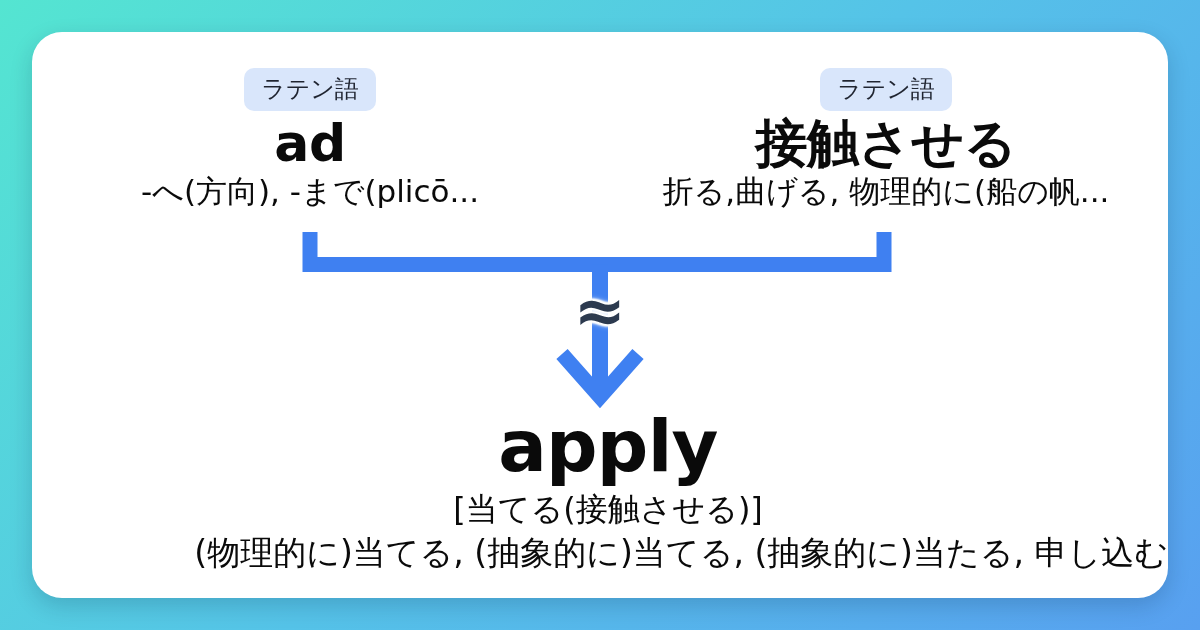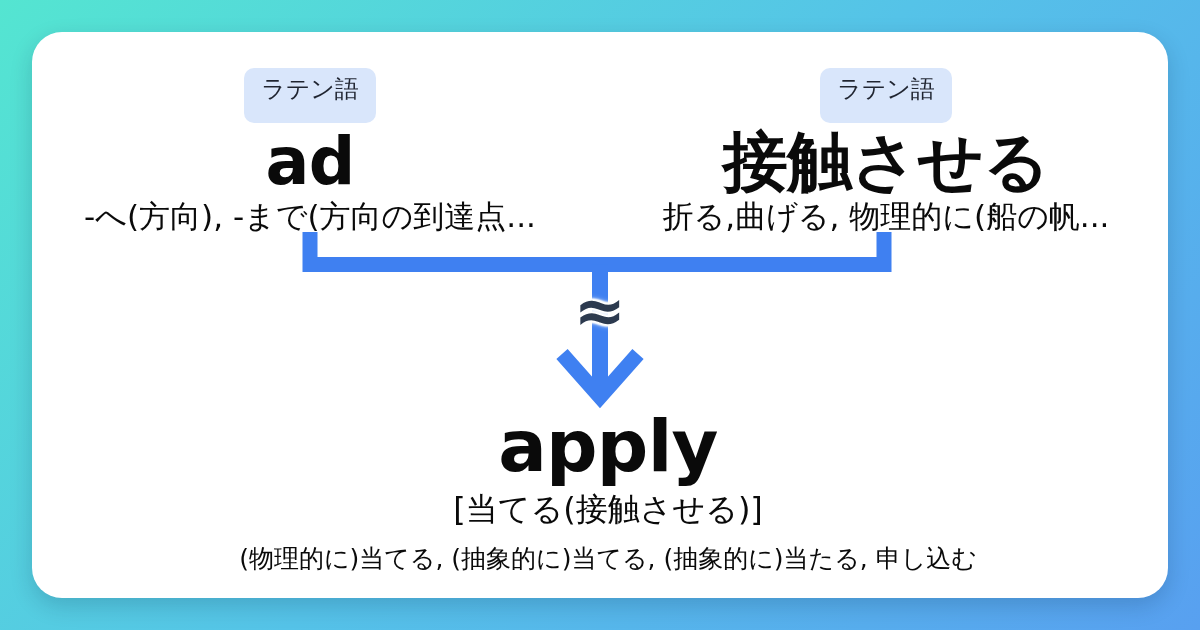--- a/index.html
+++ b/index.html
@@ -35,25 +35,25 @@
     text-align:center;
   }
   .root-col.left{left:0;}
   .root-col.right{left:576px;}
   .badge{
     display:inline-block;
     background:var(--badge-bg);
     color:var(--badge-text);
     font-size:24px;
     line-height:1;
-    padding:9px 17px 22px;
+    padding:9px 17px 10px;
     border-radius:10px;
   }
   .root-word{
-    font-size:65px;
+    font-size:52px;
     font-weight:bold;
     line-height:1.0;
     letter-spacing:-0.01em;
     margin-top:6px;
   }
   .root-meaning{
     font-size:31px;
     line-height:1.1;
     margin-top:5px;
     white-space:nowrap;
@@ -94,35 +94,36 @@
     line-height:1.0;
     letter-spacing:-0.01em;
   }
   .result-core{
     font-size:32px;
     line-height:1.15;
     margin-top:9px;
     text-align:center;
   }
   .result-meanings{
-    font-size:25px;
+    font-size:33px;
     line-height:1.15;
-    margin-top:17px;
+    margin-top:6px;
     white-space:nowrap;
+    text-align:right;
   }
 </style>
 </head>
 <body>
 
 <div class="card">
 
   <div class="root-col left">
     <span class="badge">ラテン語</span>
     <div class="root-word">ad</div>
-    <div class="root-meaning">-へ(方向), -まで(方向の到達点...</div>
+    <div class="root-meaning">-へ(方向), -まで(plicō...</div>
   </div>
 
   <div class="root-col right">
     <span class="badge">ラテン語</span>
     <div class="root-word">接触させる</div>
     <div class="root-meaning">折る,曲げる, 物理的に(船の帆...</div>
   </div>
 
   <svg class="connector" viewBox="0 0 640 190" fill="none" xmlns="http://www.w3.org/2000/svg">
     <path d="M 40 7 L 40 39.5 L 614 39.5 L 614 7" stroke="currentColor" stroke-width="15" fill="none"></path>

